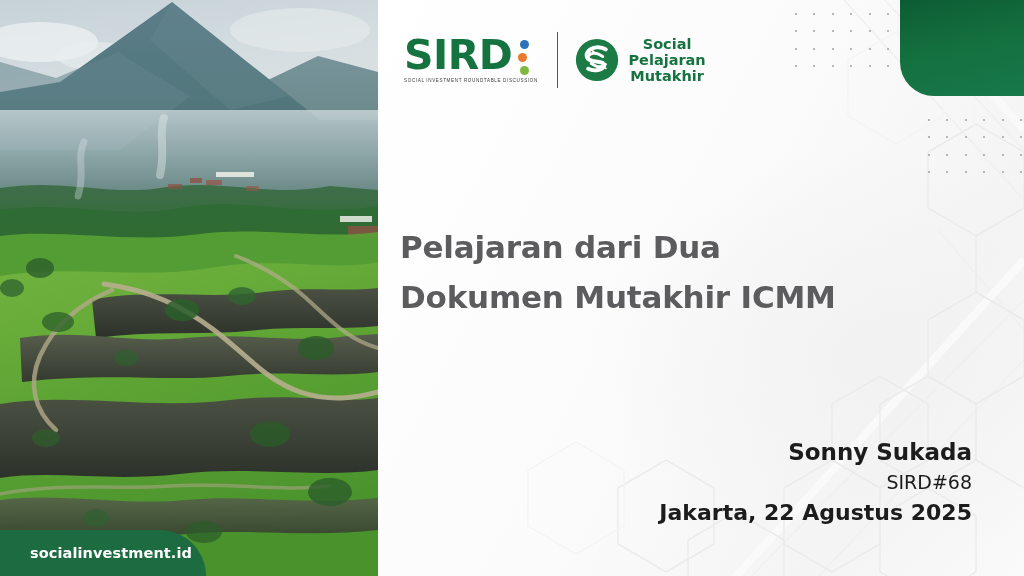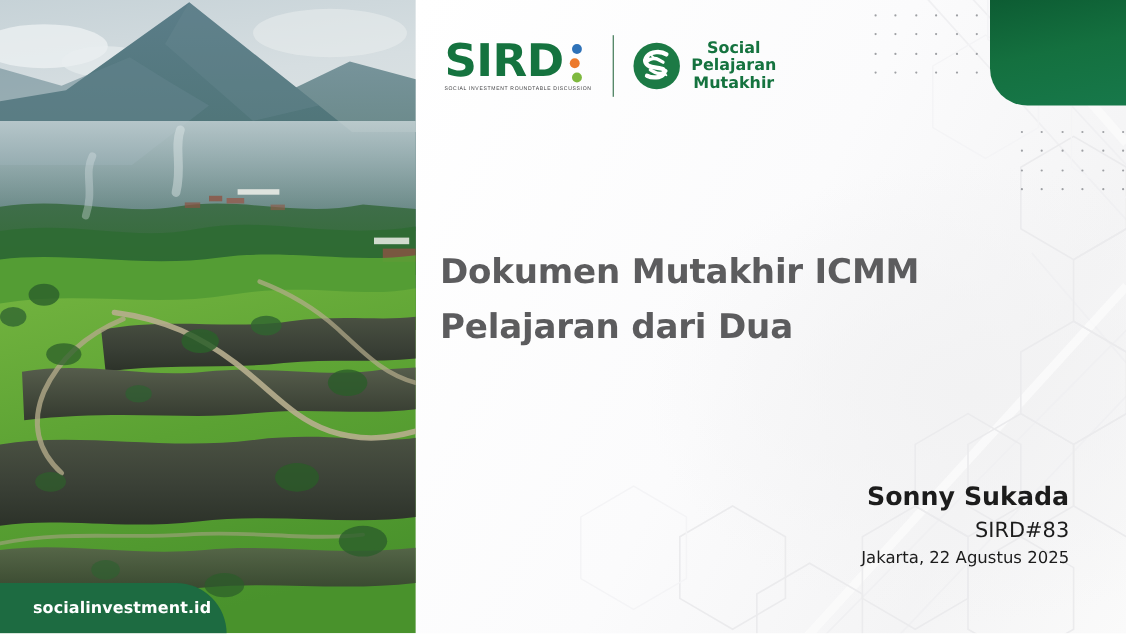--- a/index.html
+++ b/index.html
@@ -118,21 +118,21 @@
 
   
   .speaker {
     position:absolute; right:52px; top:436px;
     text-align:right;
     font-family:"DejaVu Sans", sans-serif;
     color:#1c1c1c;
   }
   .speaker-name { font-weight:bold; font-size:23px; line-height:1.45; }
   .speaker-event { font-size:19px; line-height:1.45; font-weight:400; }
-  .speaker-place { font-size:15px; line-height:1.45; font-weight:400; }
+  .speaker-place { font-size:22px; line-height:1.45; font-weight:700; }
 
   
   .footer-badge {
     position:absolute; left:0; bottom:0;
     width:206px; height:46px;
     background:#1d6b41;
     border-top-right-radius:46px;
     display:flex; align-items:center;margin-top:42px;
   }
   .footer-badge span {
@@ -380,27 +380,27 @@
       <div class="sii-text">
         <div>Social</div>
         <div>Pelajaran</div>
         <div>Mutakhir</div>
       </div>
     </div>
   </div>
 
 
   <div class="title-sub">
+    <div>Pelajaran dari Dua</div>
     <div>Dokumen Mutakhir ICMM</div>
-    <div>Pelajaran dari Dua</div>
   </div>
 
   <div class="speaker">
     <div class="speaker-name">Sonny Sukada</div>
-    <div class="speaker-event">SIRD#83</div>
+    <div class="speaker-event">SIRD#68</div>
     <div class="speaker-place">Jakarta, 22 Agustus 2025</div>
   </div>
 
   <div class="footer-badge">
     <span>socialinvestment.id</span>
   </div>
 
 </div>
 
 </body></html>

